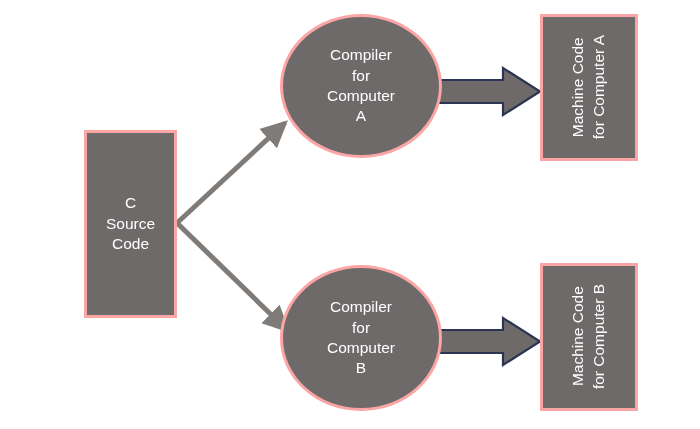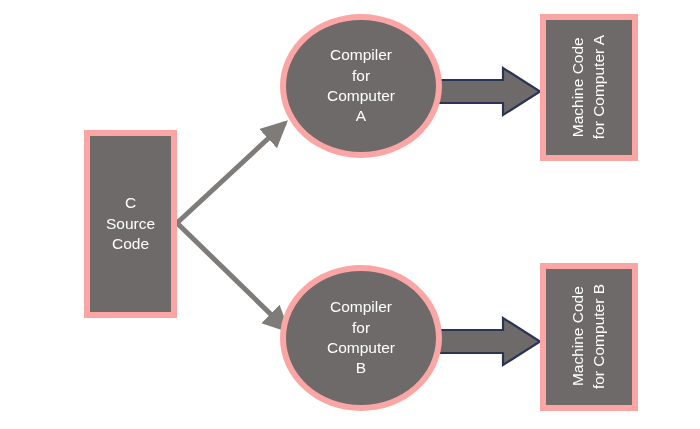--- a/index.html
+++ b/index.html
@@ -13,21 +13,21 @@
   #canvas {
     position: relative;
     width: 700px;
     height: 429px;
     background: #ffffff;
     overflow: hidden;
   }
   .node {
     position: absolute;
     background: #6e6a6a;
-    border: 6px solid #fca5a5;
+    border: 3px solid #fca5a5;
     box-sizing: border-box;
     color: #ffffff;
     display: flex;
     align-items: center;
     justify-content: center;
     text-align: center;
     line-height: 1.32;
     font-size: 15.5px;
   }
   .node-rect {

